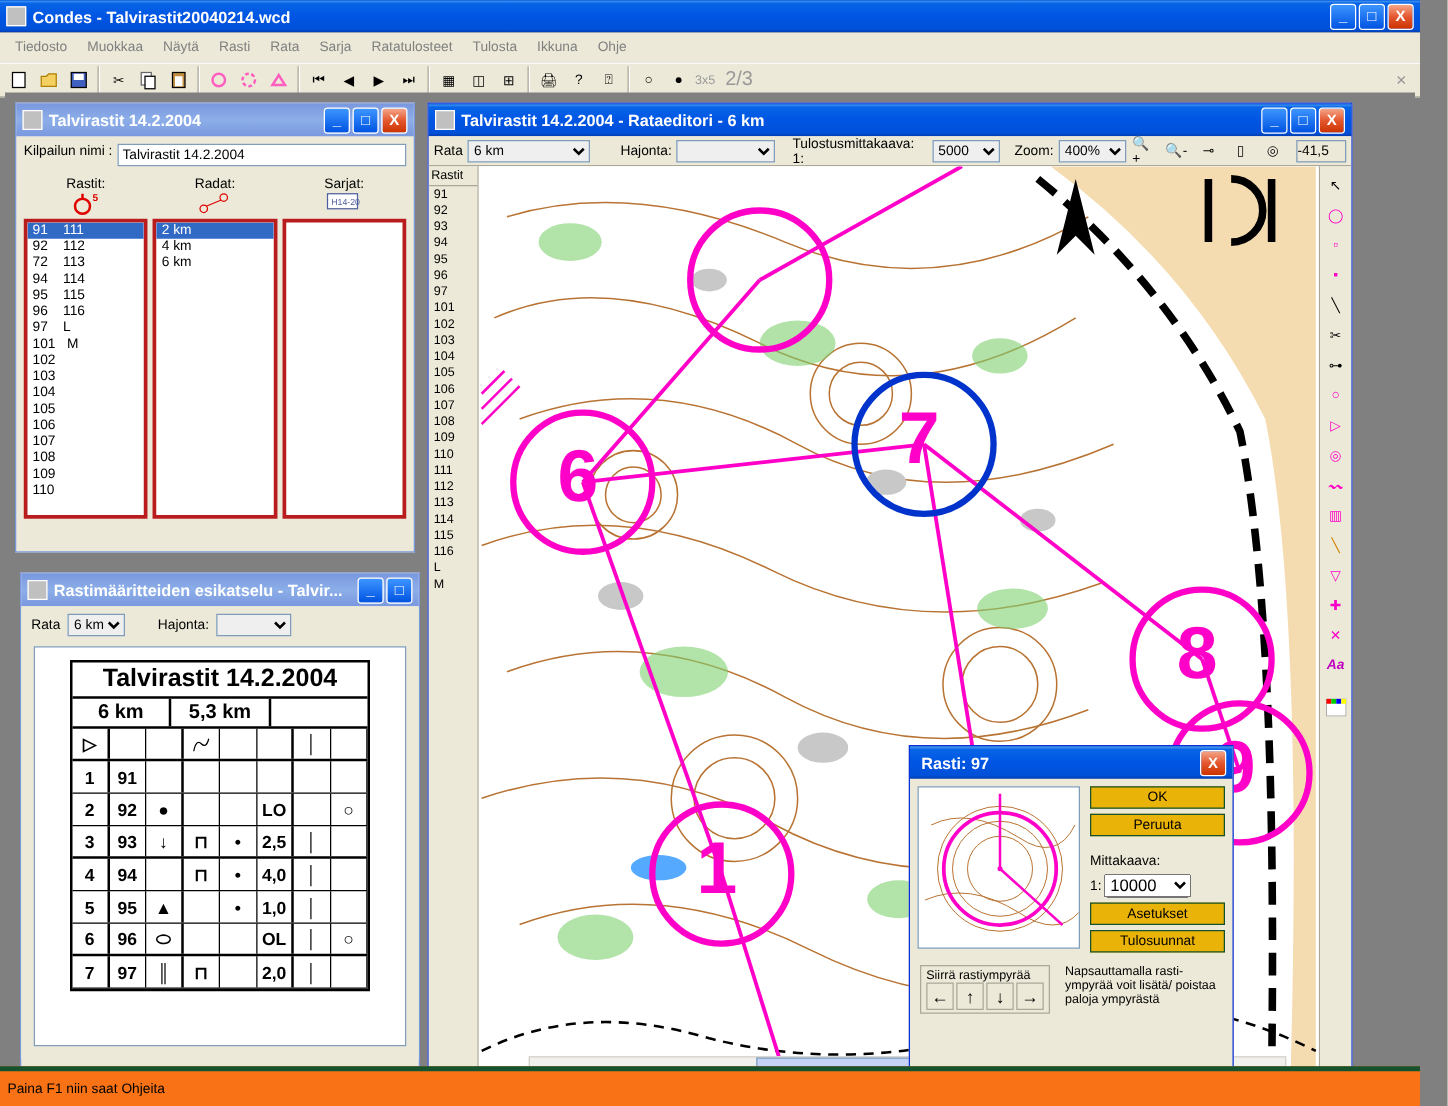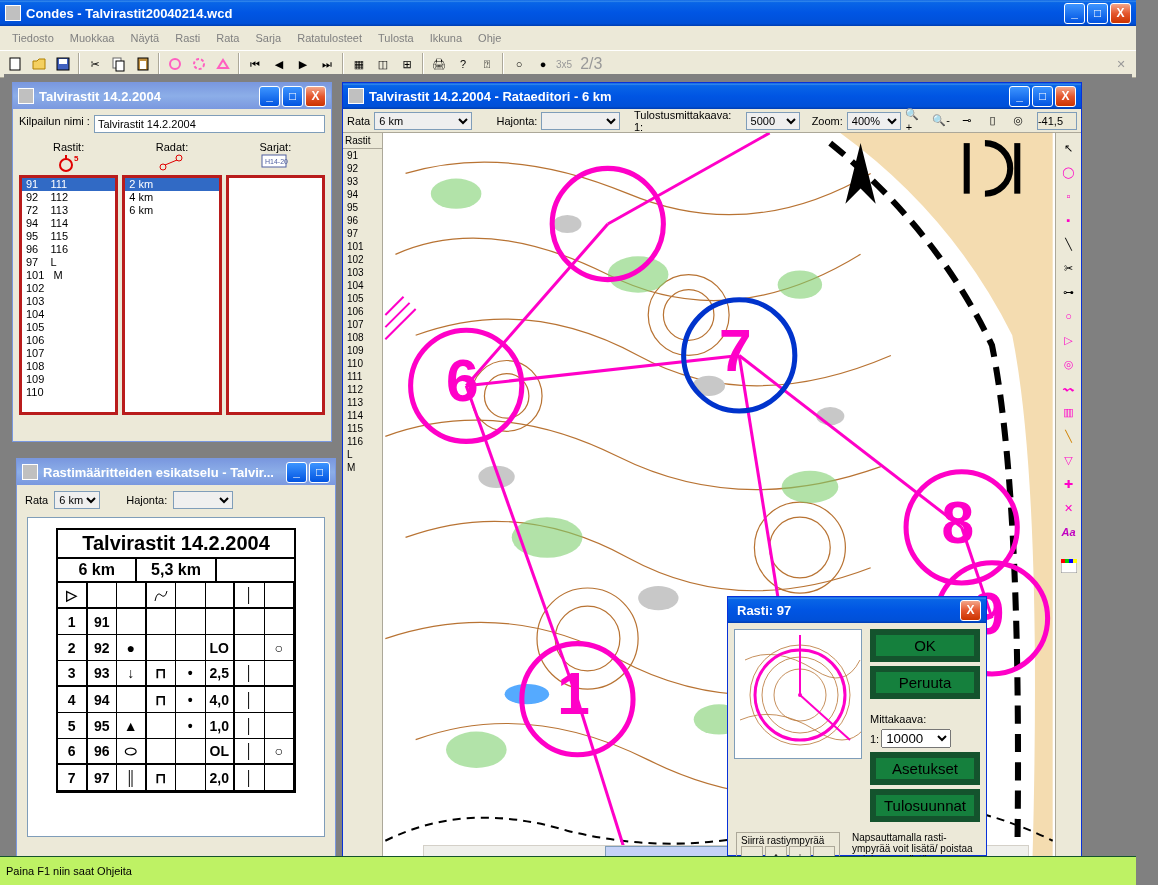--- a/index.html
+++ b/index.html
@@ -18,21 +18,21 @@
 
 .menubar { height: 20px; background: #ece9d8; display: flex; align-items: center; padding: 12px 4px; font-size: 11px; color: #808080; }
 .menubar .menuitem { padding: 2px 8px; cursor: pointer; }
 
 .toolbar { height: 28px; background: #ece9d8; border-top: 1px solid #fff; border-bottom: 1px solid #aca899; display: flex; align-items: center; padding: 0 4px; gap: 2px; }
 .tbtn { width: 22px; height: 22px; display: flex; align-items: center; justify-content: center; cursor: pointer; border: 1px solid transparent; }
 .tsep { width: 2px; height: 22px; border-left: 1px solid #aca899; border-right: 1px solid #fff; margin: 0 2px; }
 
 .mdi-area { position: absolute; top: 74px; left: 4px; right: 4px; bottom: 22px; background: #808080; }
 
-.statusbar { position: absolute; bottom: 0; left: 0; right: 0; height: 20px; background: #bef264; border-top: 1px solid #14532d; padding: 14px 6px; font-size: 11px; display: flex; align-items: center; }
+.statusbar { position: absolute; bottom: 0; left: 0; right: 0; height: 20px; background: #f97316; border-top: 4px solid #14532d; padding: 14px 6px; font-size: 11px; display: flex; align-items: center; }
 
 
 .child-window { position: absolute; background: #ece9d8; border: 1px solid #0831d9; }
 .child-window.inactive { border-color: #7a98df; }
 
 
 .event-win { top: 8px; left: 8px; width: 320px; height: 360px; }
 .event-body { padding: 6px; }
 .event-body .row { display: flex; margin-bottom: 0; }
 .event-body label { font-size: 11px; margin-right: 4px; }
@@ -74,21 +74,21 @@
 .side-tools { width: 26px; background: #ece9d8; border-left: 1px solid #aca899; display: flex; flex-direction: column; align-items: center; padding-top: 4px; gap: 2px; }
 .side-tools .tb { width: 22px; height: 22px; display: flex; align-items: center; justify-content: center; cursor: pointer; }
 
 
 
 
 .rasti-dlg { position: absolute; top: 596px; left: 727px; width: 260px; height: 260px; background: #ece9d8; border: 1px solid #0831d9; }
 .rasti-body { padding: 6px; display: flex; gap: 8px; }
 .rasti-body .thumb { width: 130px; height: 130px; border: 1px solid #7f9db9; background: #fff; position: relative; overflow: hidden; }
 .rasti-body .btns { flex: 1; display: flex; flex-direction: column; gap: 4px; }
-.rasti-body button, .dlg-btn { background: #15803d; border: 6px solid #14532d; padding: 2px 8px; font-size: 15px; cursor: pointer; }
+.rasti-body button, .dlg-btn { background: #eab308; border: 1px solid #14532d; padding: 2px 8px; font-size: 11px; cursor: pointer; }
 .rasti-lower { padding: 4px 8px; display: flex; gap: 12px; font-size: 11px; }
 .arrows { display: flex; gap: 2px; }
 .arrows .ab { width: 22px; height: 22px; border: 1px solid #aca899; background: #ece9d8; display: flex; align-items: center; justify-content: center; font-size: 14px; cursor: pointer; }
 
 .scroll-h { position:absolute; bottom:0; left:40px; right:26px; height:16px; background:#ece9d8; display:flex; align-items:center;}
 .scroll-h .track{flex:1; background:#f0f0ec; border:1px solid #d4d0c8; height:16px; position:relative;}
 .scroll-h .thumb{position:absolute; left:30%; width:25%; top:0; bottom:0; background:#c6d3f7; border:1px solid #7f9db9;}
 </style>
 </head>
 <body>

